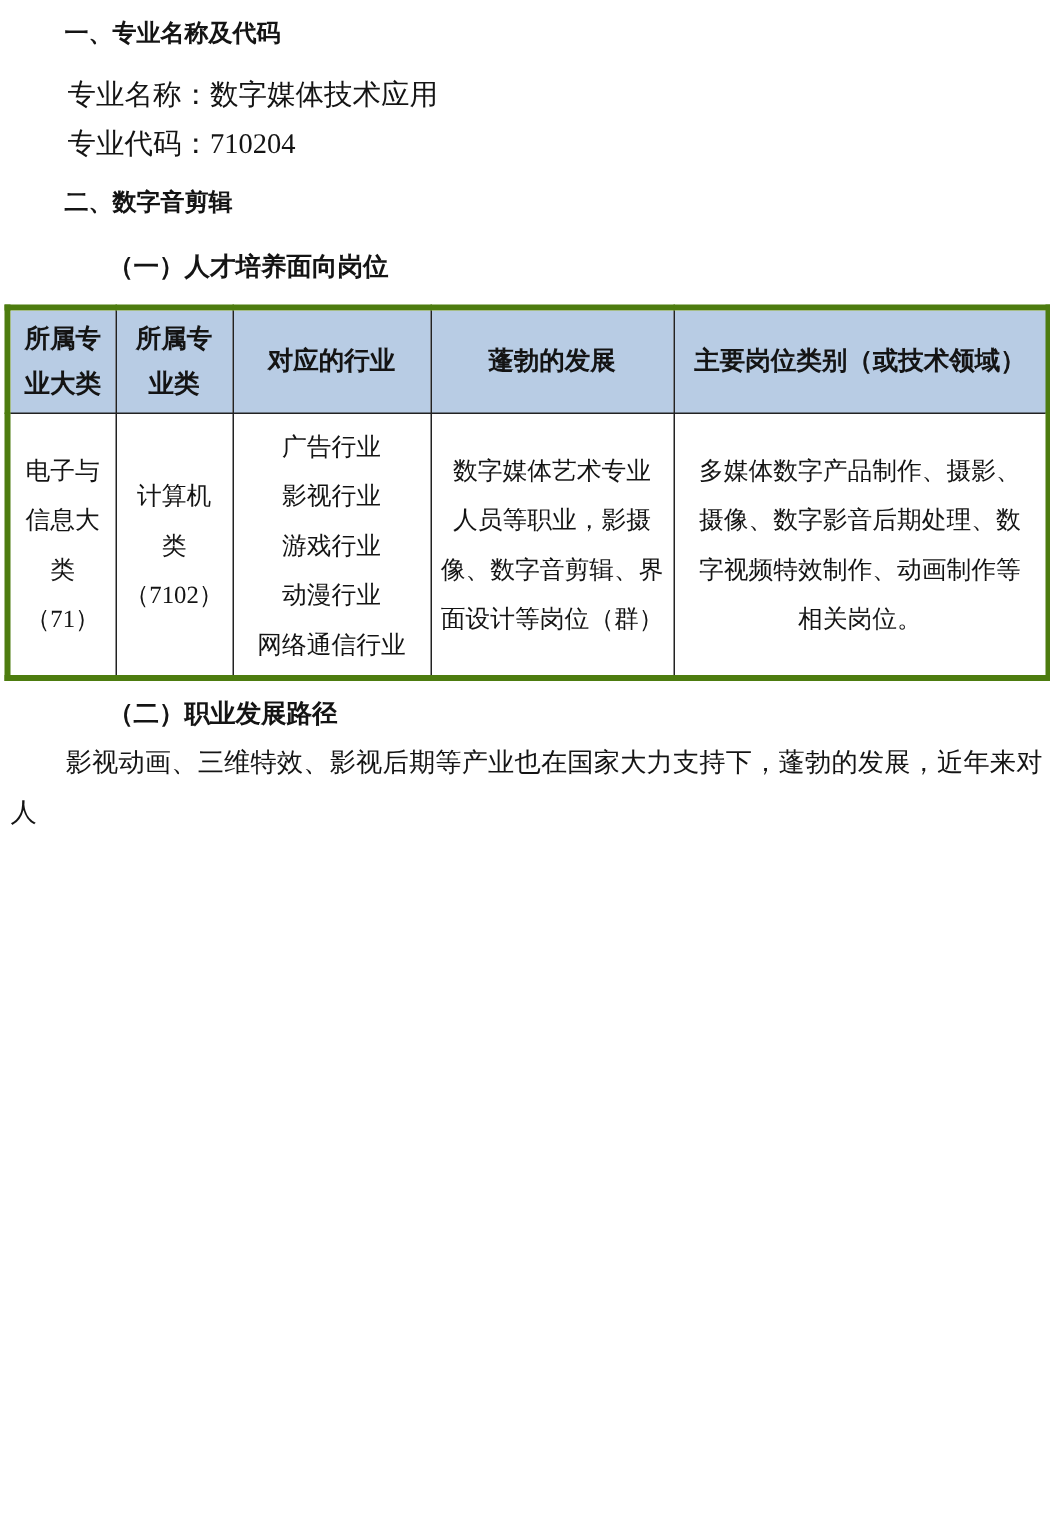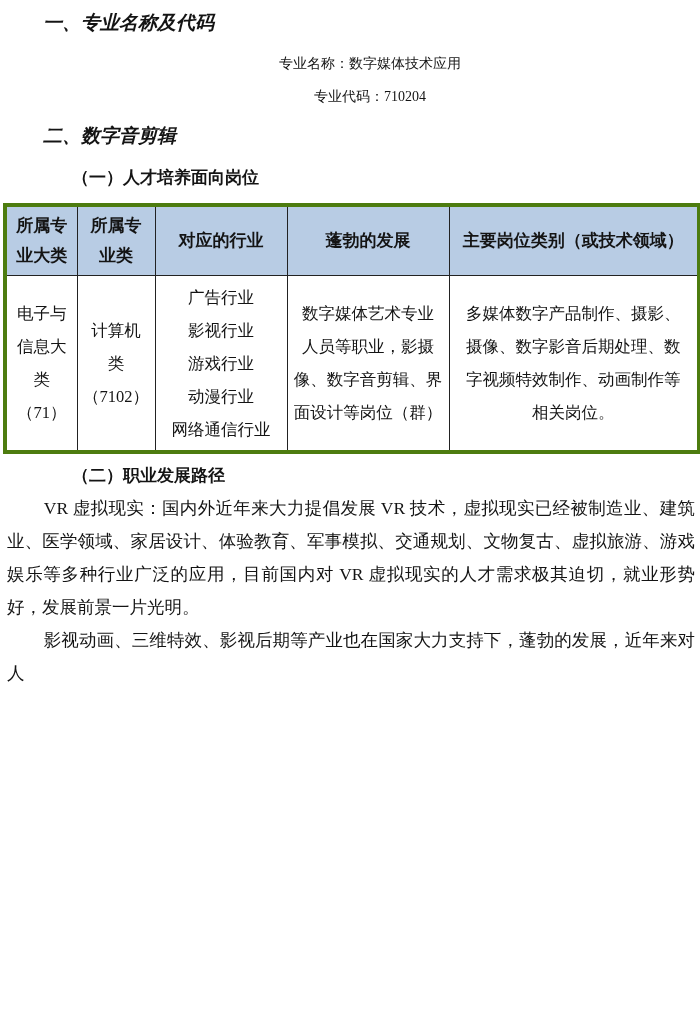--- a/index.html
+++ b/index.html
@@ -6,22 +6,22 @@
   .doc {
     position:relative;
     width:700px; height:1023px;
     box-sizing:border-box;
     padding:6px 5px 0 7px;
     overflow:hidden;
     background:#ffffff;
     color:#141414;
     font-family:"Liberation Serif","DejaVu Serif",serif;
   }
-  .h1   { font-weight:bold; font-size:19px; line-height:33px; text-indent:36px;font-style:italic; }
-  .line { font-size:14px; line-height:33px; text-indent:38px;text-align:center; }
+  .h1   { font-weight:bold; font-size:16px; line-height:33px; text-indent:36px; }
+  .line { font-size:19px; line-height:33px; text-indent:38px; }
   .sub  { font-weight:bold; font-size:17px; line-height:33px; text-indent:65px; }
   .para {
     font-size:17.5px; line-height:33px; margin:0;
     text-align:justify; text-indent:2.1em;
     word-break:break-all;
   }
   table.jobs {
     border-collapse:collapse;
     table-layout:fixed;
     width:694px;
@@ -105,16 +105,15 @@
         <td class="cell-left">多媒体数字产品制作、摄影、
 摄像、数字影音后期处理、数
 字视频特效制作、动画制作等
 相关岗位。</td>
       </tr>
     </tbody>
   </table>
 
   <div class="sub" style="margin-top:5px;">（二）职业发展路径</div>
 
-  <p class="para">VR 虚拟现实：国内外近年来大力提倡发展 VR 技术，虚拟现实已经被制造业、建筑业、医学领域、家居设计、体验教育、军事模拟、交通规划、文物复古、虚拟旅游、游戏娱乐等多种行业广泛的应用，目前国内对 VR 虚拟现实的人才需求极其迫切，就业形势好，发展前景一片光明。</p>
   <p class="para">影视动画、三维特效、影视后期等产业也在国家大力支持下，蓬勃的发展，近年来对人</p>
 
 </div>
 
 </body></html>

